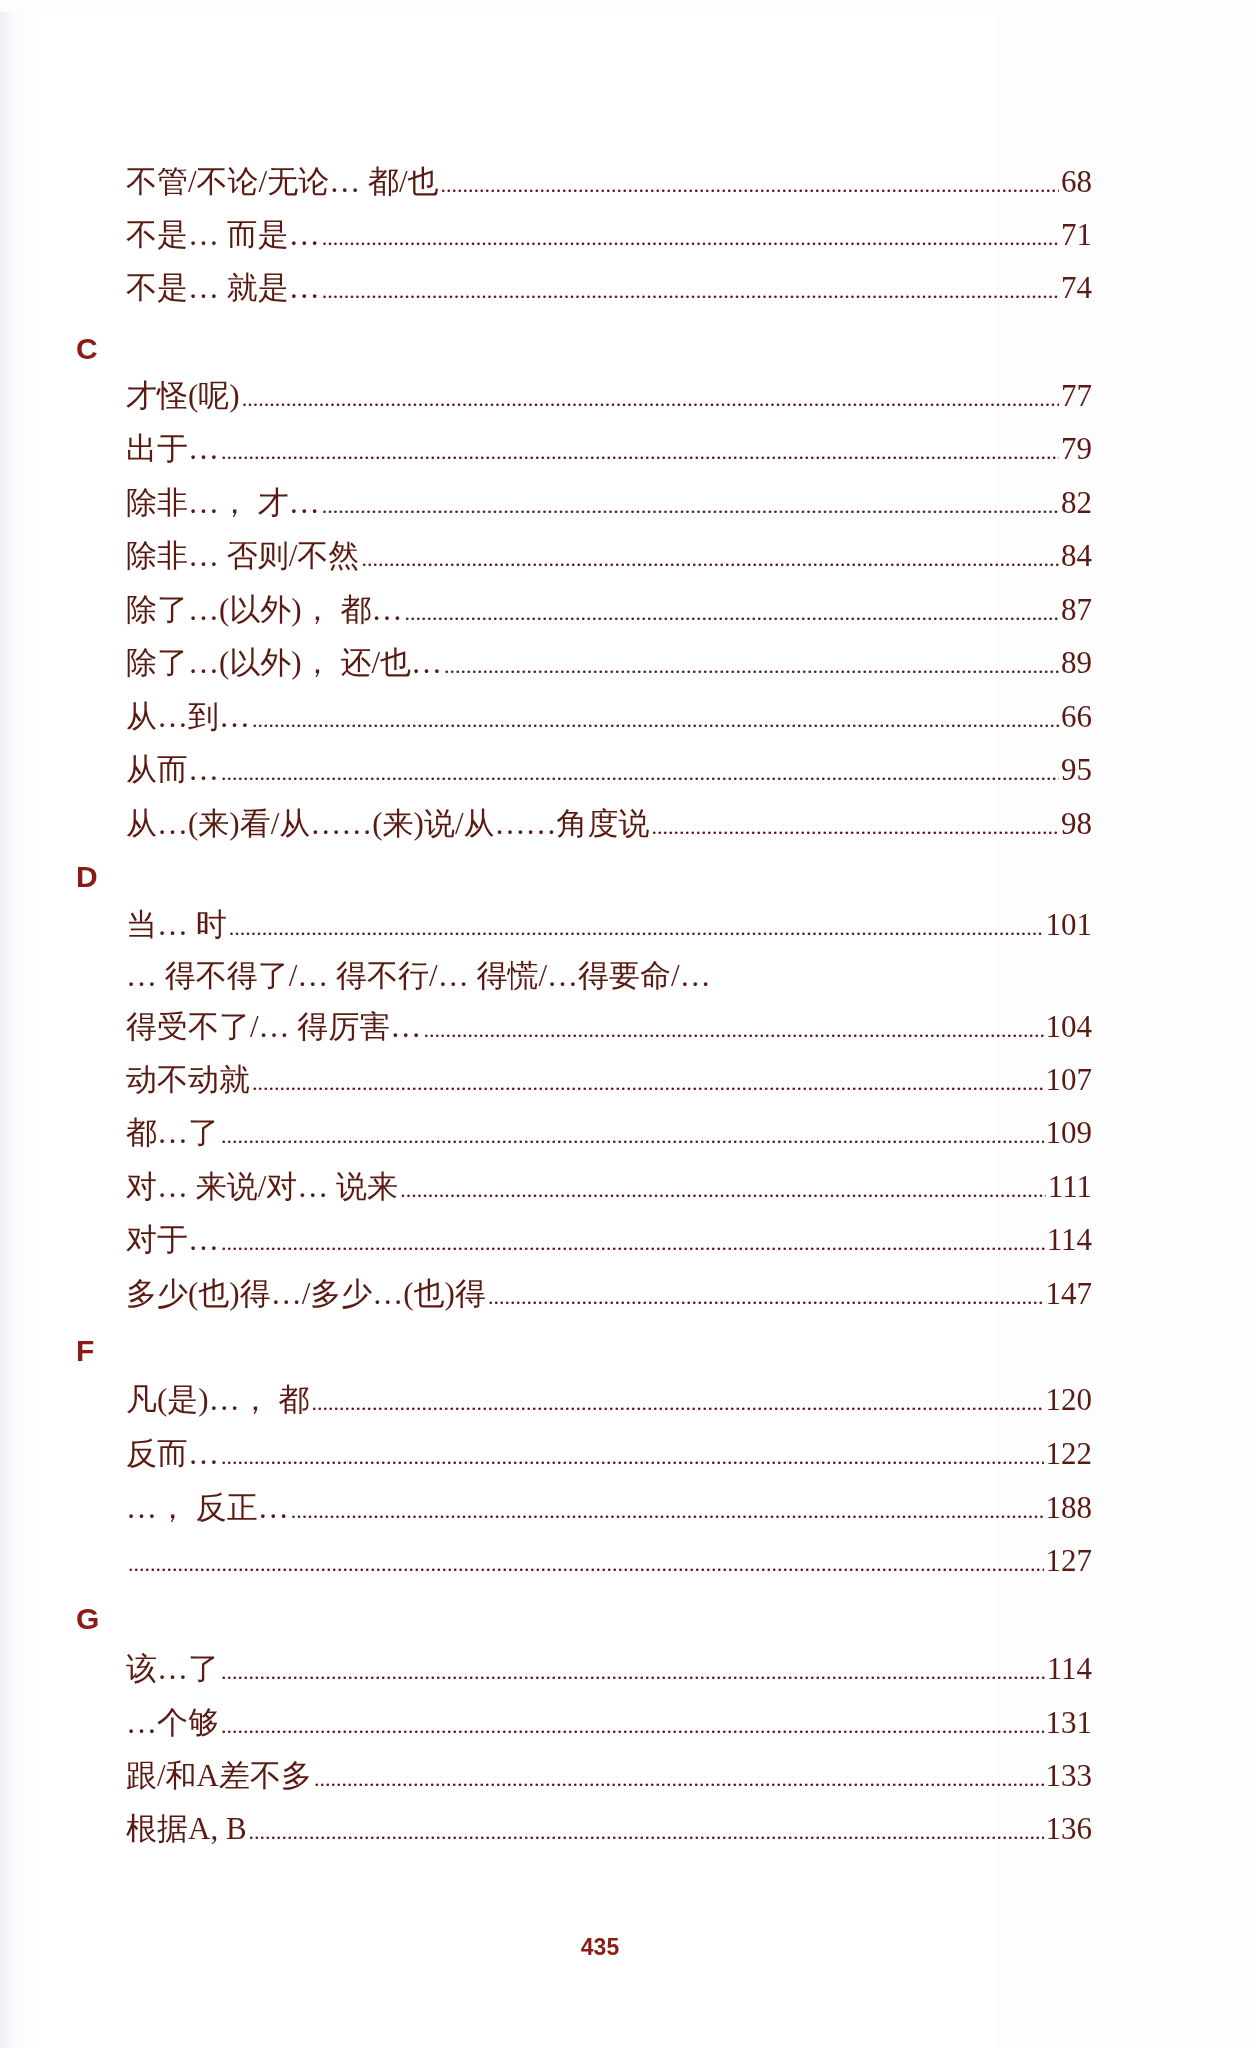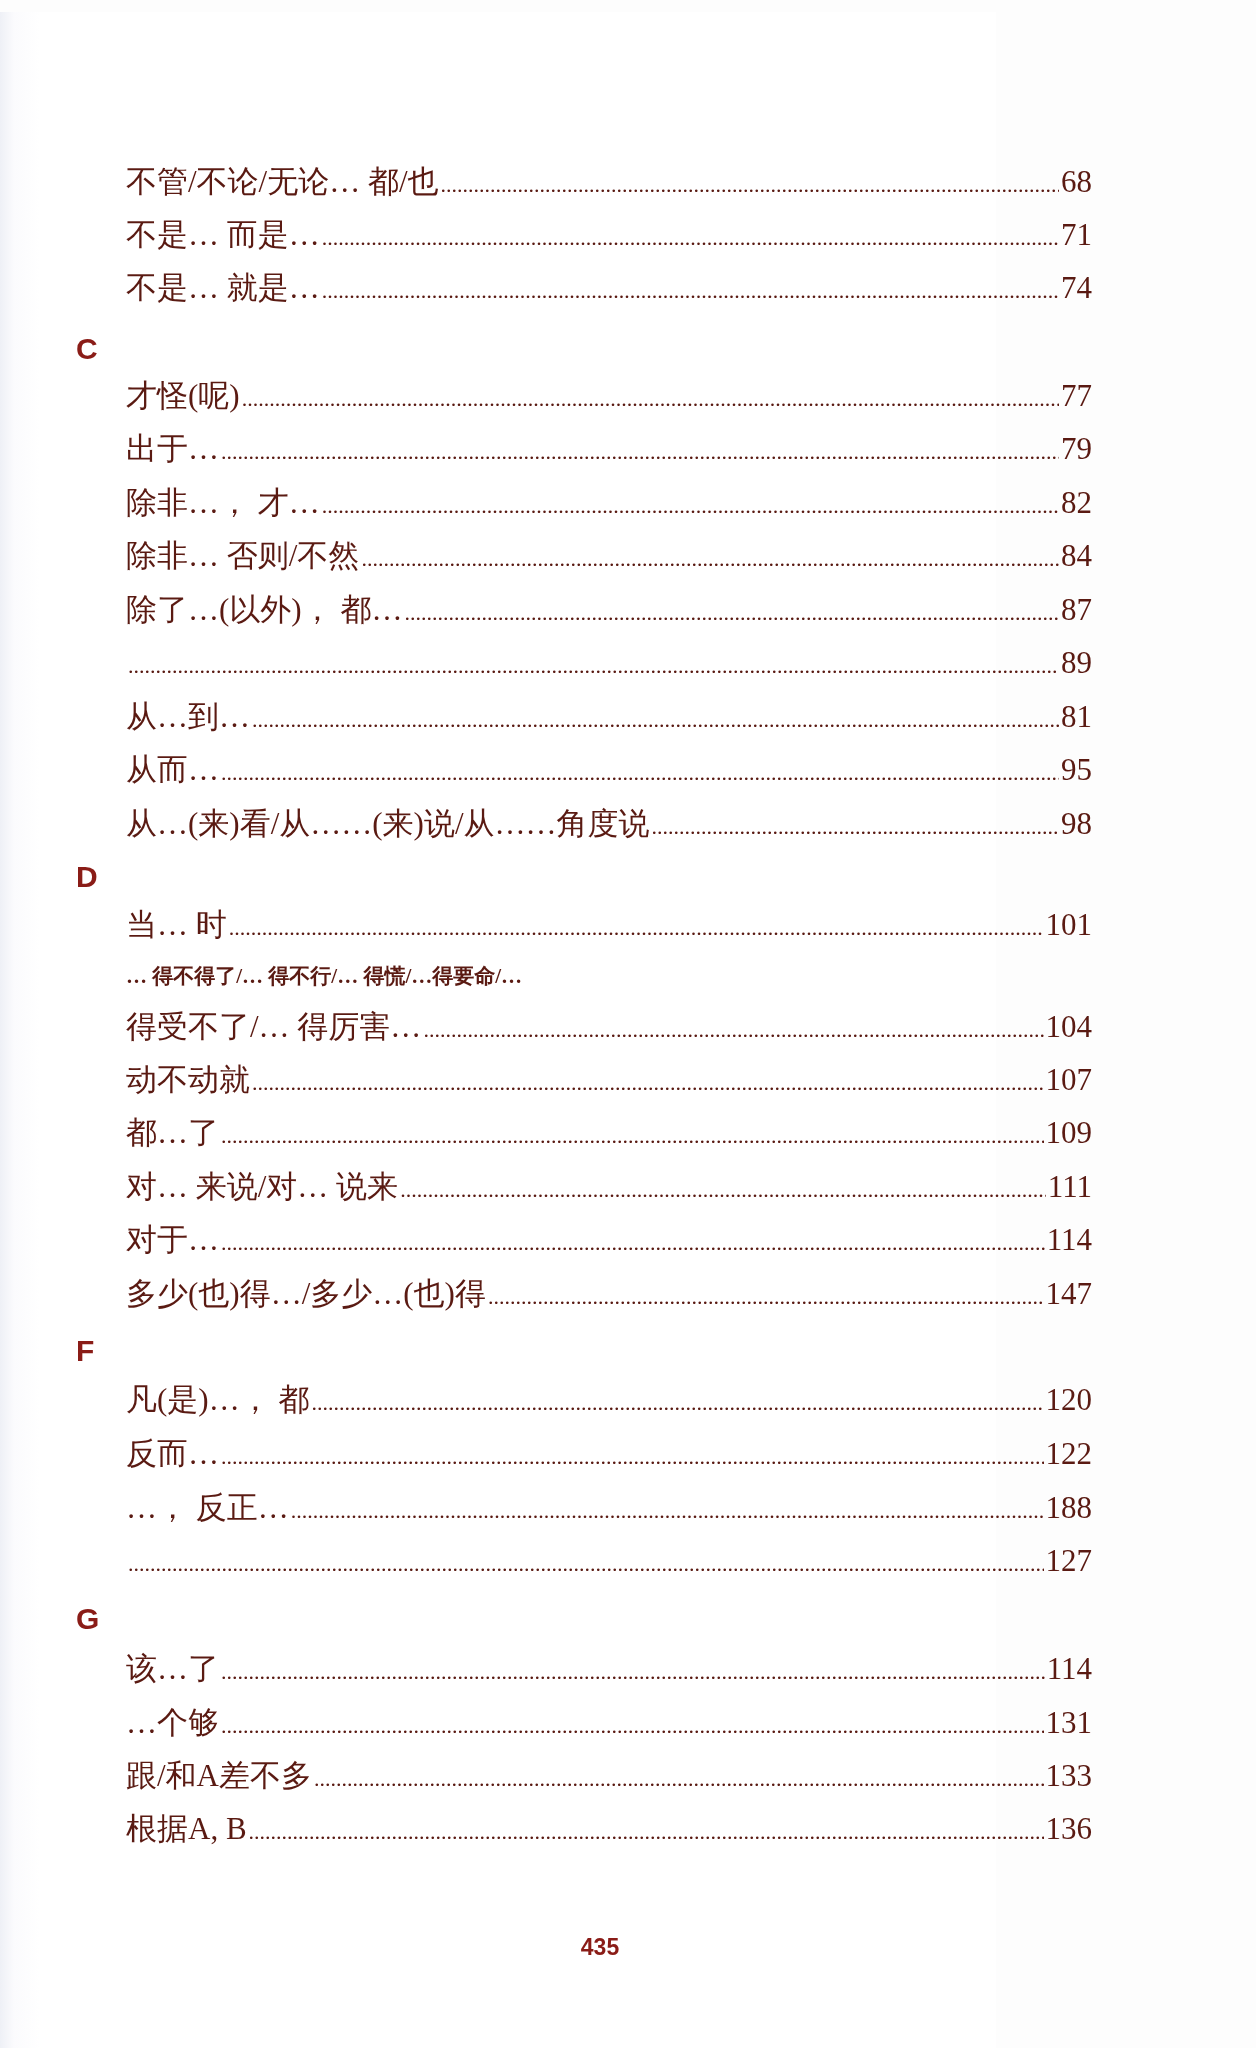--- a/index.html
+++ b/index.html
@@ -9,21 +9,21 @@
           background:linear-gradient(90deg,#eef0f6 0px,#fbfbfd 14px,#ffffff 40px,#ffffff 1200px,#f6f6f8 1256px);margin-top:12px; }
   .letter { position:absolute; left:76px; font-family:"Liberation Sans","DejaVu Sans",sans-serif;
             font-weight:bold; font-size:30px; color:#8a1c17; line-height:34px; }
   .entry { position:absolute; left:126px; width:966px; height:40px; display:flex; align-items:flex-end;
            font-size:31px; color:#5a1a12; line-height:40px; }
   .entry .title { white-space:nowrap; }
   .entry .dots { flex:1; overflow:hidden; white-space:nowrap; margin:0 2px; letter-spacing:0px;
                  color:#5a1a12; font-size:22px; line-height:34px; }
   .entry .dots::before { content:"............................................................................................................................................................................................................................................"; }
   .entry .num { white-space:nowrap; }
-  .line-only { position:absolute; left:126px; font-size:21px; color:#5a1a12; line-height:40px; white-space:nowrap;font-weight:bold; }
+  .line-only { position:absolute; left:126px; font-size:31px; color:#5a1a12; line-height:40px; white-space:nowrap; }
   .pagenum { position:absolute; left:0; width:1200px; text-align:center; top:1922px;
              font-family:"Liberation Sans","DejaVu Sans",sans-serif; font-weight:bold; font-size:23px; color:#8a1c17; }
 </style>
 </head>
 <body>
 
 <div class="page">
 
   <div class="entry" style="top:150px">
       <span class="title">不管/不论/无论… 都/也</span>
@@ -61,27 +61,28 @@
       <span class="title">除非… 否则/不然 </span>
       <span class="dots"></span>
       <span class="num">84</span>
     </div>
   <div class="entry" style="top:578px">
       <span class="title">除了…(以外)， 都… </span>
       <span class="dots"></span>
       <span class="num">87</span>
     </div>
   <div class="entry" style="top:631px">
+      <span class="title">除了…(以外)， 还/也… </span>
       <span class="dots"></span>
       <span class="num">89</span>
     </div>
   <div class="entry" style="top:685px">
       <span class="title">从…到… </span>
       <span class="dots"></span>
-      <span class="num">81</span>
+      <span class="num">66</span>
     </div>
   <div class="entry" style="top:738px">
       <span class="title">从而… </span>
       <span class="dots"></span>
       <span class="num">95</span>
     </div>
   <div class="entry" style="top:792px">
       <span class="title">从…(来)看/从……(来)说/从……角度说</span>
       <span class="dots"></span>
       <span class="num">98</span>

